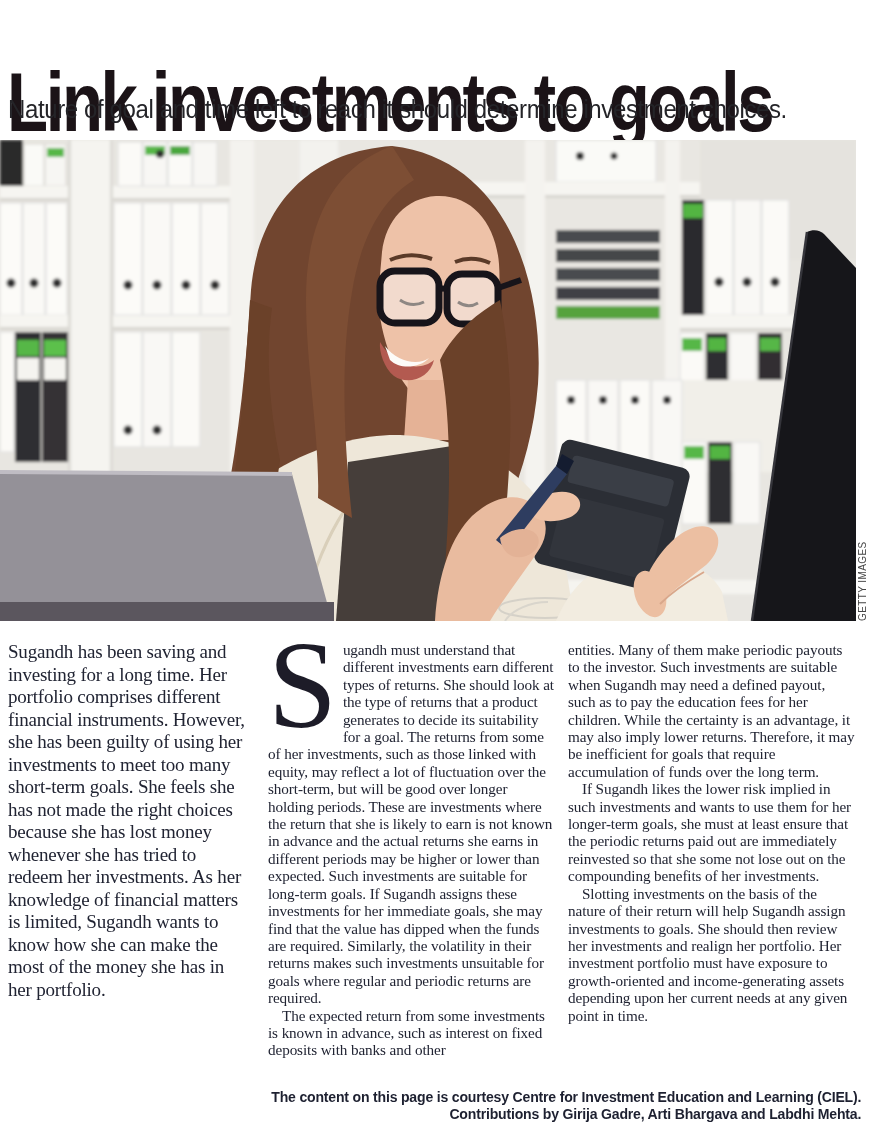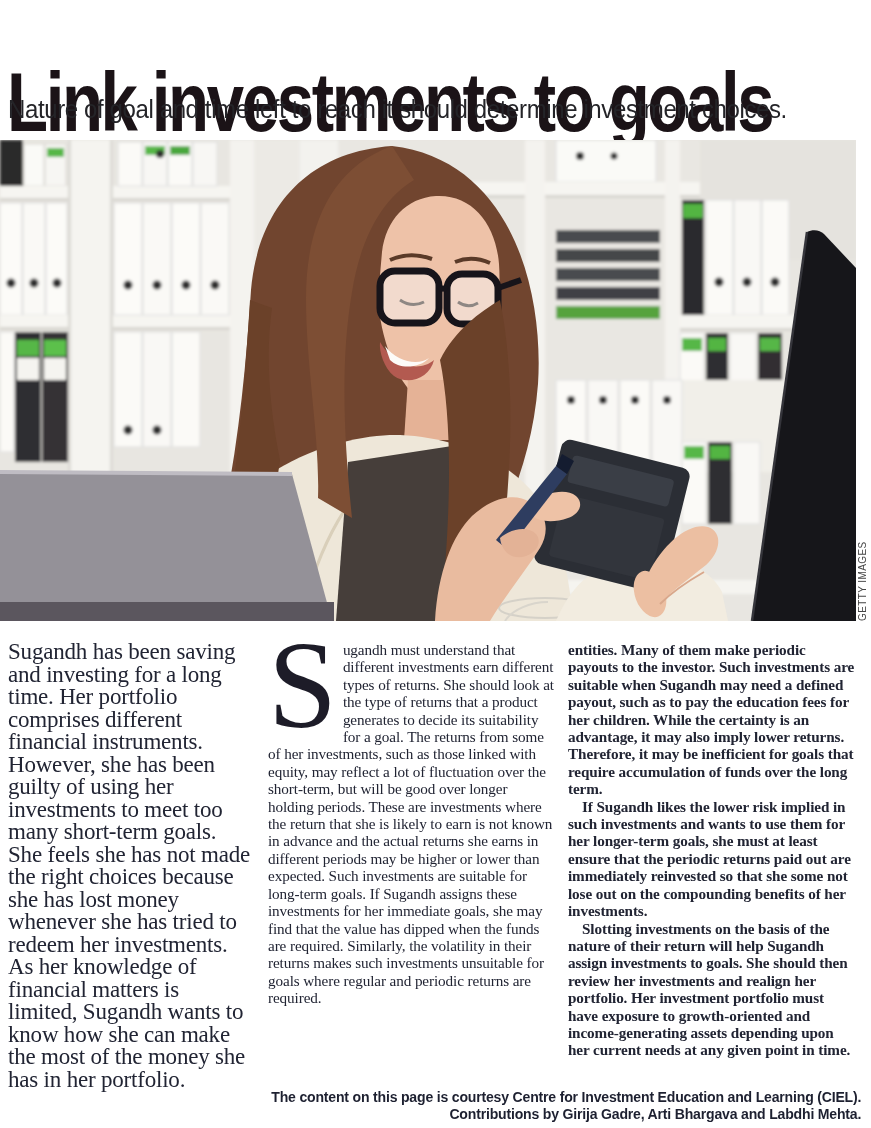--- a/index.html
+++ b/index.html
@@ -40,24 +40,24 @@
     white-space:nowrap;
   }
 
   .columns{
     position:absolute;top:641px;left:8px;width:848px;
     display:flex;color:#21243351;color:#212433;
   }
   .columns p{margin:0;}
   .col1{
     width:242px;margin-right:18px;
-    font-size:23px;line-height:22.5px;letter-spacing:-0.2px;
+    font-size:19px;line-height:22.5px;letter-spacing:-0.2px;
   }
   .col2{width:287px;margin-right:13px;}
-  .col3{width:288px;font-weight:bold;}
+  .col3{width:288px;}
   .col2,.col3{
     font-size:15.2px;line-height:17.4px;letter-spacing:-0.1px;
   }
   .indent{text-indent:14px;}
   .dropcap{
     float:left;
     font-size:124px;line-height:86px;
     padding:2px 6px 0 0;
     color:#1d1c28;
   }
@@ -283,20 +283,21 @@
   </div>
 
   <div class="credit">GETTY IMAGES</div>
 
   <div class="columns">
     <div class="col1">
       <p>Sugandh has been saving and investing for a long time. Her portfolio comprises different financial instruments. However, she has been guilty of using her investments to meet too many short-term goals. She feels she has not made the right choices because she has lost money whenever she has tried to redeem her investments. As her knowledge of financial matters is limited, Sugandh wants to know how she can make the most of the money she has in her portfolio.</p>
     </div>
     <div class="col2">
       <p><span class="dropcap">S</span><span>ugandh must understand that different investments earn different types of returns. She should look at the type of returns that a product generates to decide its suitability for a goal. The returns from some of her investments, such as those linked with equity, may reflect a lot of fluctuation over the short-term, but will be good over longer holding periods. These are investments where the return that she is likely to earn is not known in advance and the actual returns she earns in different periods may be higher or lower than expected. Such investments are suitable for long-term goals. If Sugandh assigns these investments for her immediate goals, she may find that the value has dipped when the funds are required. Similarly, the volatility in their returns makes such investments unsuitable for goals where regular and periodic returns are required.</span></p>
+      <p class="indent">The expected return from some investments is known in advance, such as interest on fixed deposits with banks and other</p>
     </div>
     <div class="col3">
       <p>entities. Many of them make periodic payouts to the investor. Such investments are suitable when Sugandh may need a defined payout, such as to pay the education fees for her children. While the certainty is an advantage, it may also imply lower returns. Therefore, it may be inefficient for goals that require accumulation of funds over the long term.</p>
       <p class="indent">If Sugandh likes the lower risk implied in such investments and wants to use them for her longer-term goals, she must at least ensure that the periodic returns paid out are immediately reinvested so that she some not lose out on the compounding benefits of her investments.</p>
       <p class="indent">Slotting investments on the basis of the nature of their return will help Sugandh assign investments to goals. She should then review her investments and realign her portfolio. Her investment portfolio must have exposure to growth-oriented and income-generating assets depending upon her current needs at any given point in time.</p>
     </div>
   </div>
 
   <div class="footer">
     <div>The content on this page is courtesy Centre for Investment Education and Learning (CIEL).</div>

